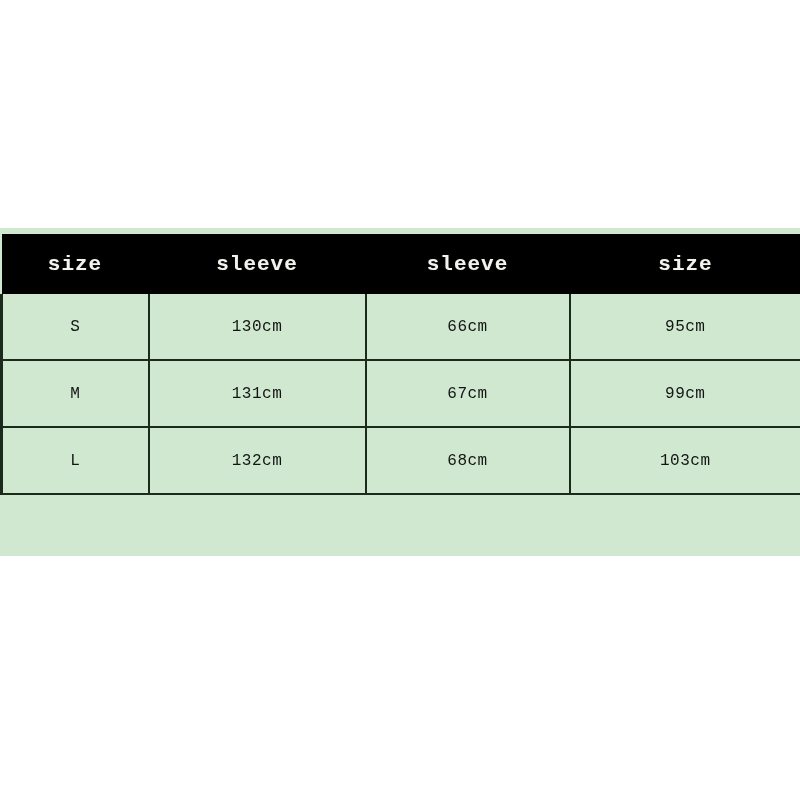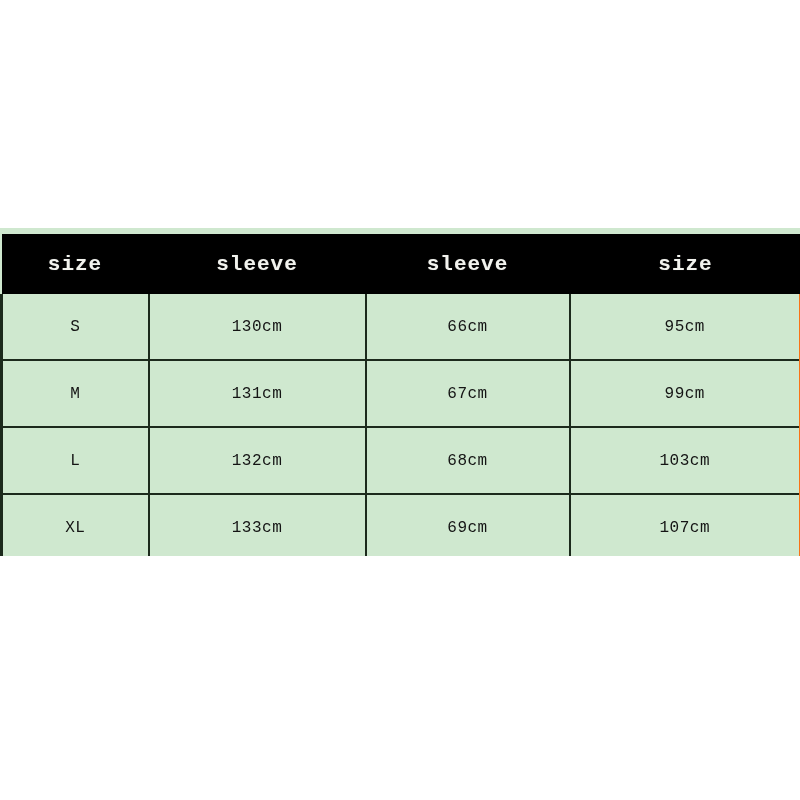--- a/index.html
+++ b/index.html
@@ -77,21 +77,21 @@
     vertical-align: middle;
     padding: 0;
     border-right: 2px solid #1c2a1c;
     border-bottom: 2px solid #1c2a1c;
     letter-spacing: 0.5px;
   }
   .chart-table tbody td:first-child {
     border-left: 3px solid #1c2a1c;
   }
   .chart-table tbody td:last-child {
-    border-right: 5px solid #f97316;
+    border-right: 3px solid #f97316;
   }
 
   .size-cell {
     font-size: 16px;
   }
 </style>
 </head>
 <body>
 
 <div id="page">
@@ -128,25 +128,19 @@
           <td>131cm</td>
           <td>67cm</td>
           <td>99cm</td>
         </tr>
         <tr>
           <td class="size-cell">L</td>
           <td>132cm</td>
           <td>68cm</td>
           <td>103cm</td>
         </tr>
-        <tr>
-          <td class="size-cell">XL</td>
-          <td>133cm</td>
-          <td>69cm</td>
-          <td>107cm</td>
-        </tr>
 
       </tbody>
     </table>
   </div>
 
   <div></div>
 </div>
 
 </body></html>

